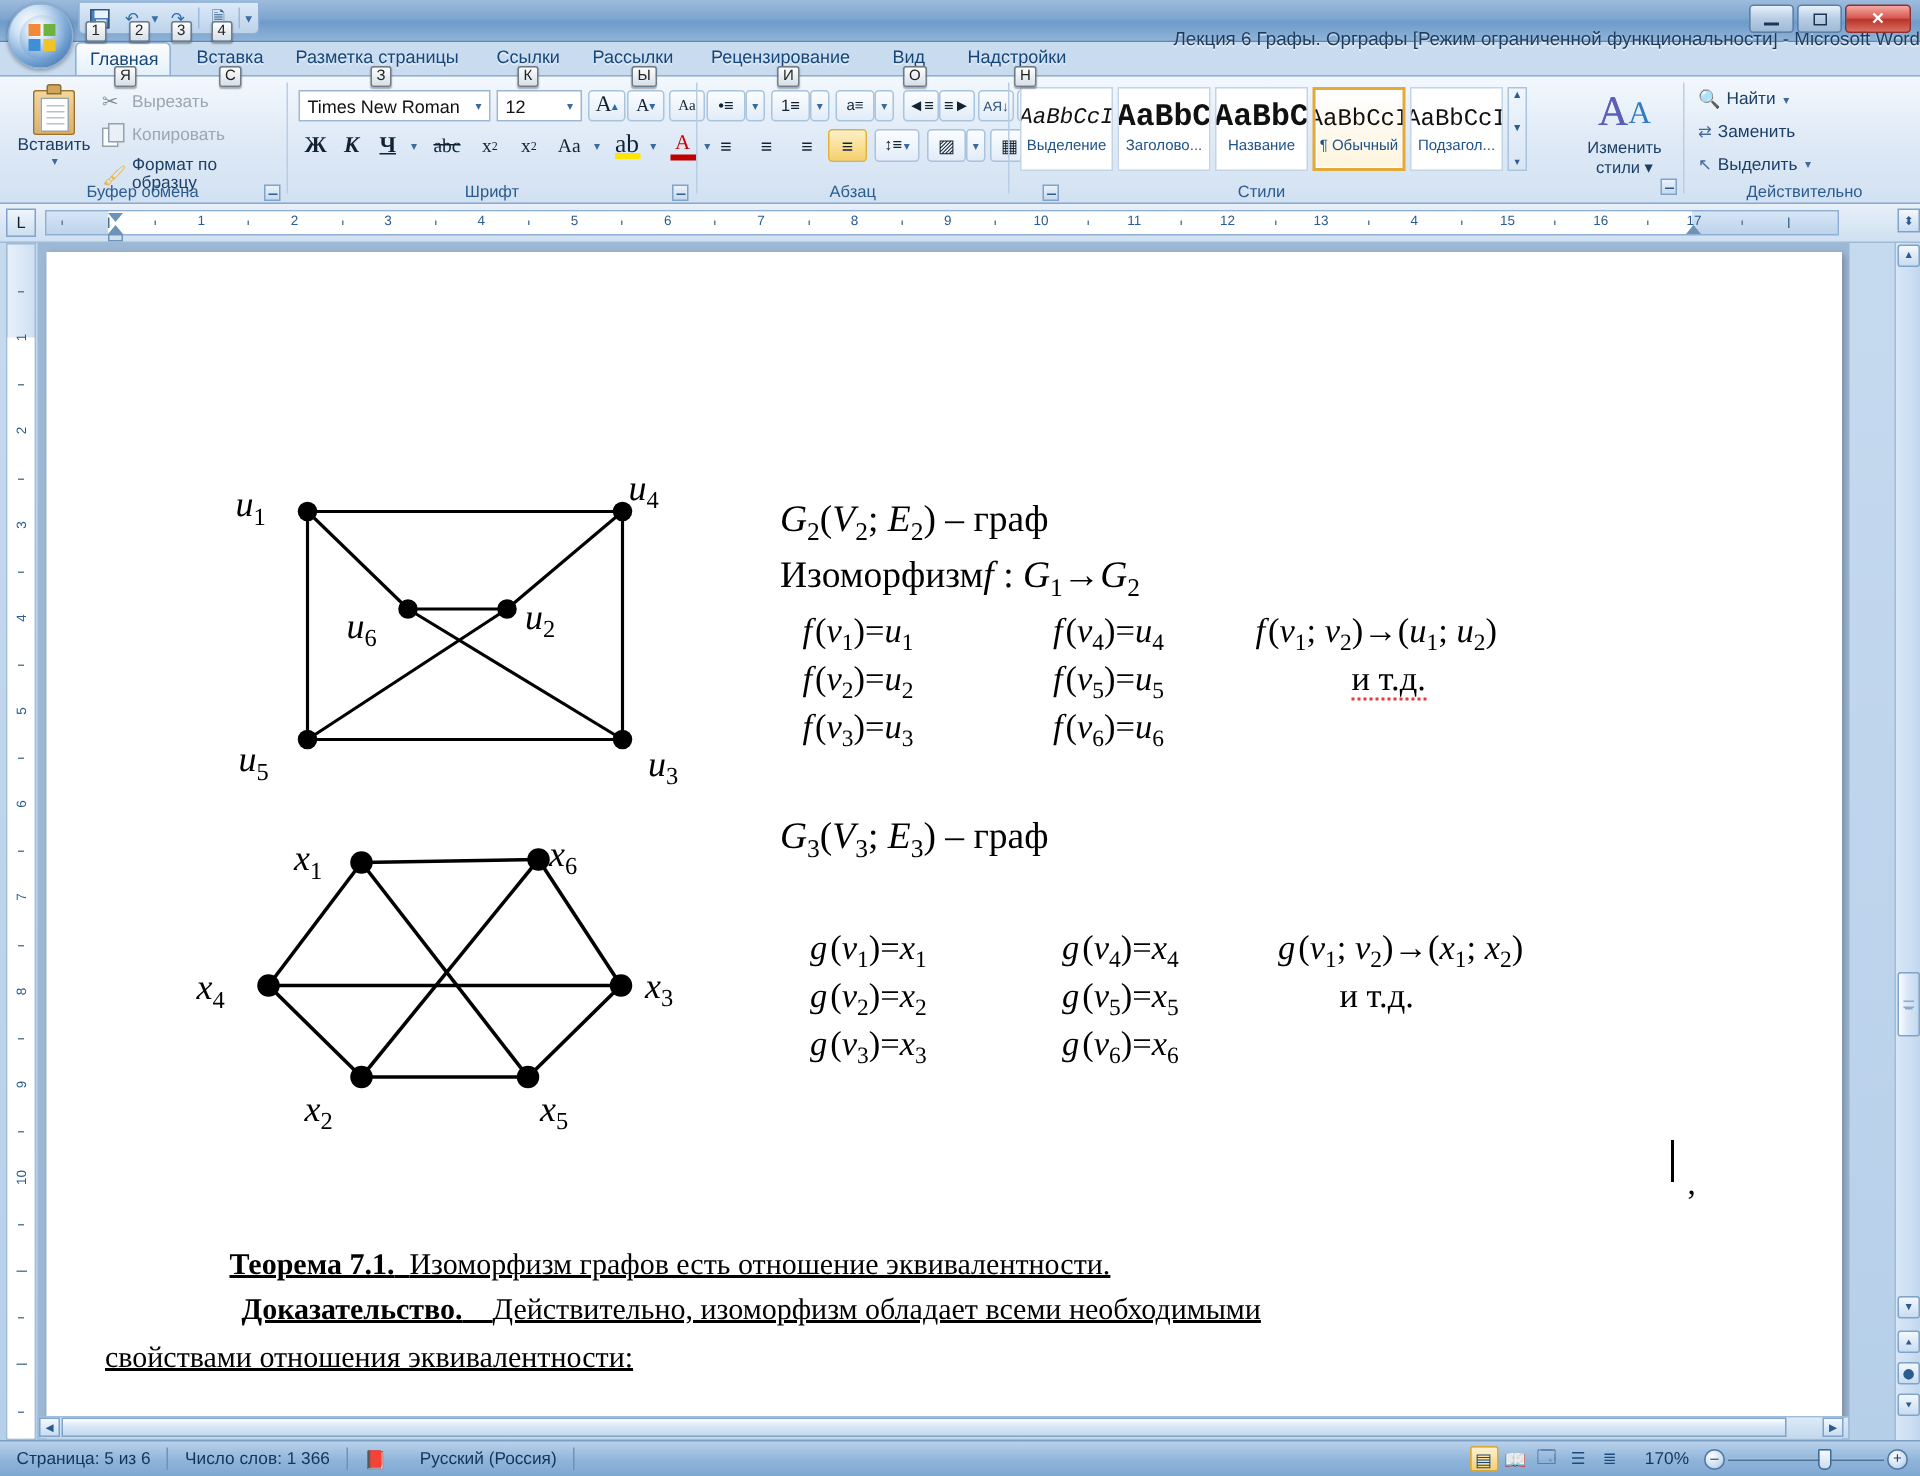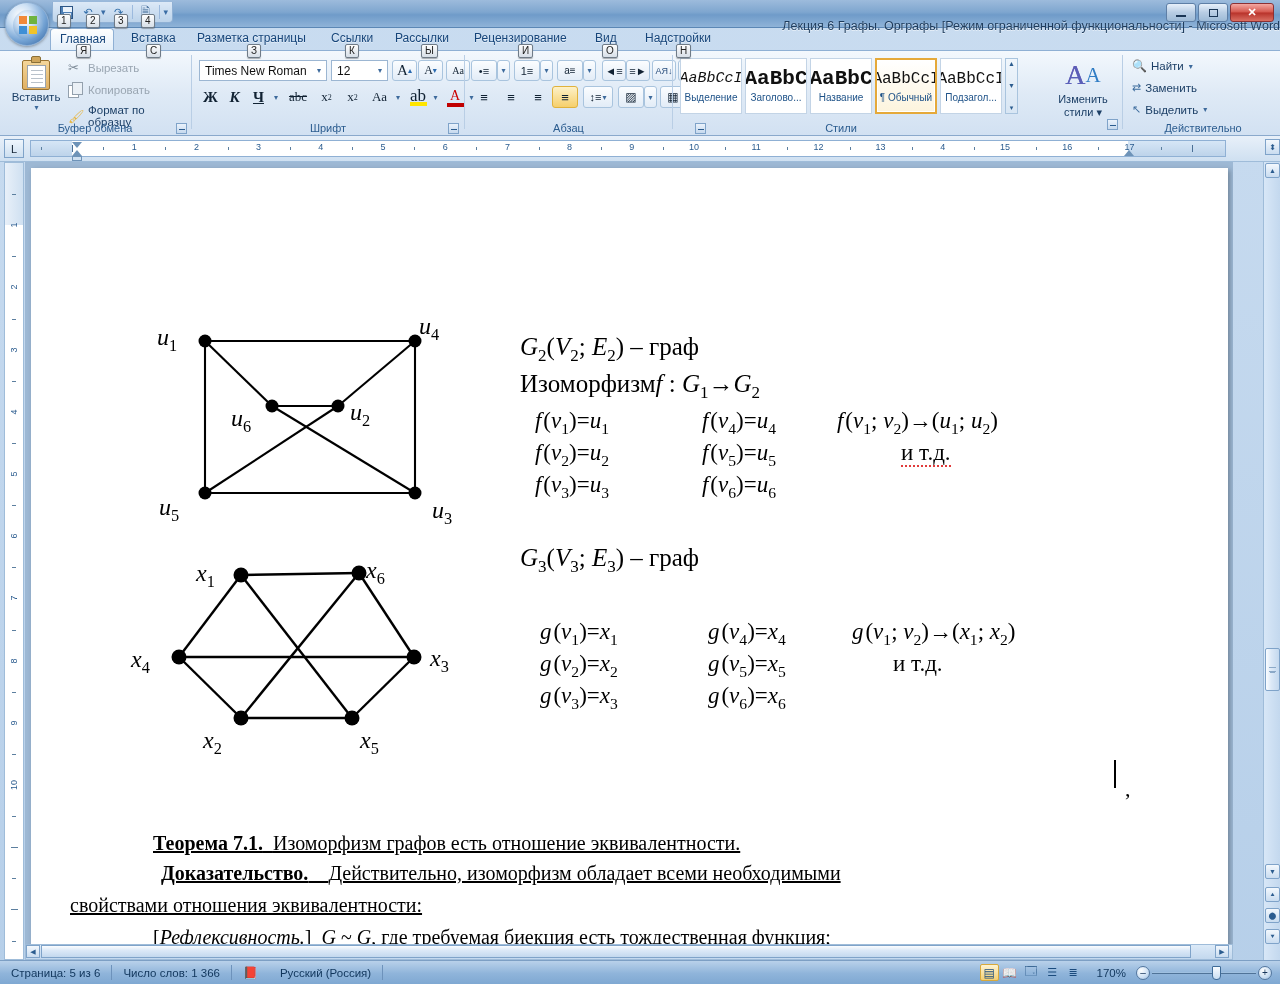--- a/index.html
+++ b/index.html
@@ -658,23 +658,20 @@
       <div class="caret" style="left:1083px; top:592px; height:28px;"></div>
       <div class="math" style="left:1094px; top:608px; font-size:22px;">,</div>
 
       <div class="body-par" style="left:122px; top:660px;">
         <b>Теорема 7.1.</b>&nbsp;&nbsp;<span>Изоморфизм графов есть отношение эквивалентности.</span>
       </div>
       <div class="body-par" style="left:130px; top:690px; width:980px;">
         <b>Доказательство.</b>&nbsp;&nbsp;&nbsp;&nbsp;<span>Действительно,  изоморфизм  обладает  всеми  необходимыми</span>
       </div>
       <div class="body-par" style="left:39px; top:722px;">свойствами отношения эквивалентности:</div>
-      <div class="body-par" style="left:122px; top:754px;">
-        [<i style="font-style:italic">Рефлексивность.</i>]&nbsp; <i>G</i> ~ <i>G</i>, где требуемая биекция есть тождественная функция;
-      </div>
 
     </div>
   </div>
 
   <div class="vscroll">
     <div style="position:absolute;left:1px;top:-23px;width:15px;height:16px;background:linear-gradient(#f3f8fd,#c9dcf0);border:1px solid #7fa3c9;display:flex;align-items:center;justify-content:center;font-size:8px;color:#2b5c8f;">⬍</div>
     <div class="sbtn" style="top:1px;">▲</div>
     <div class="sthumb" style="top:486px; height:43px;">
         <span class="grip"></span>
       </div>

